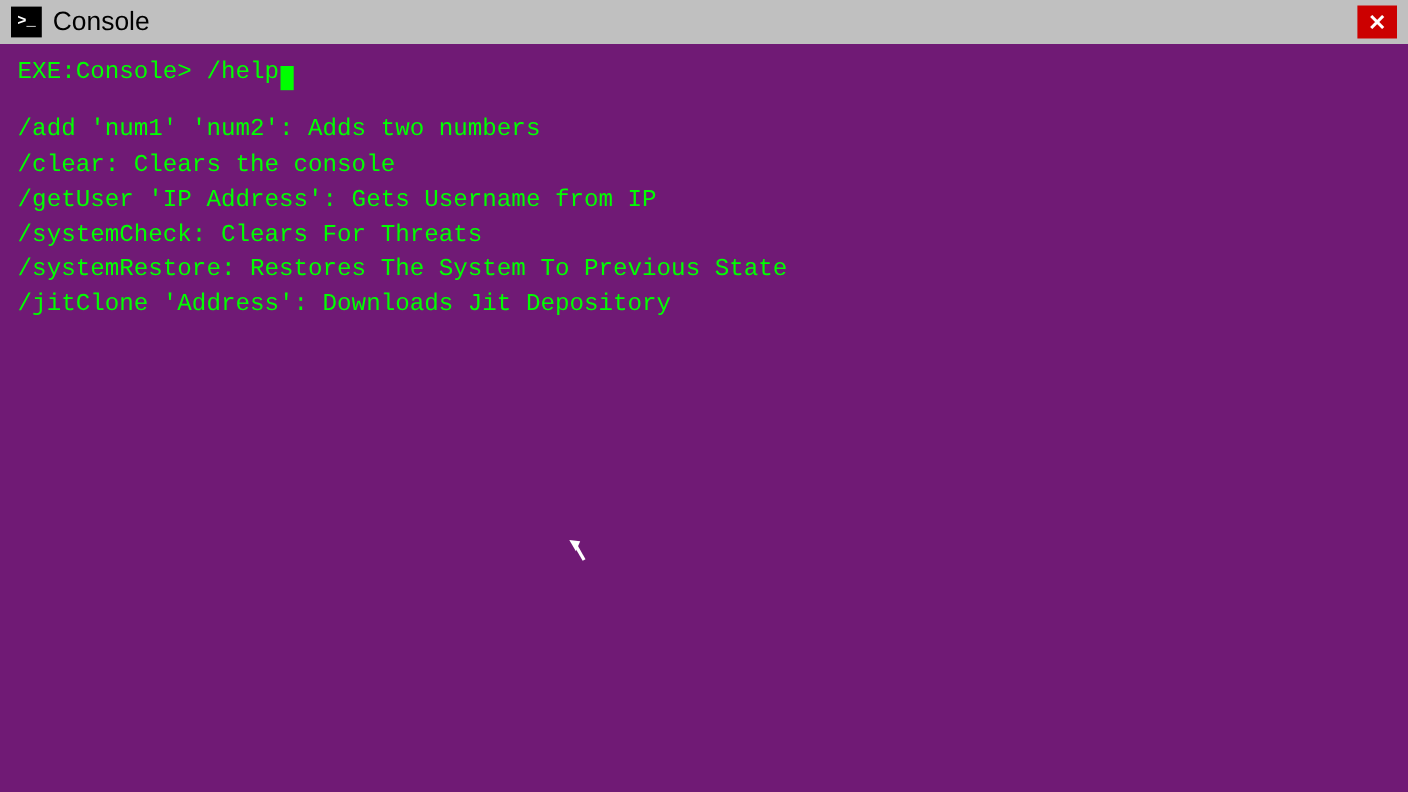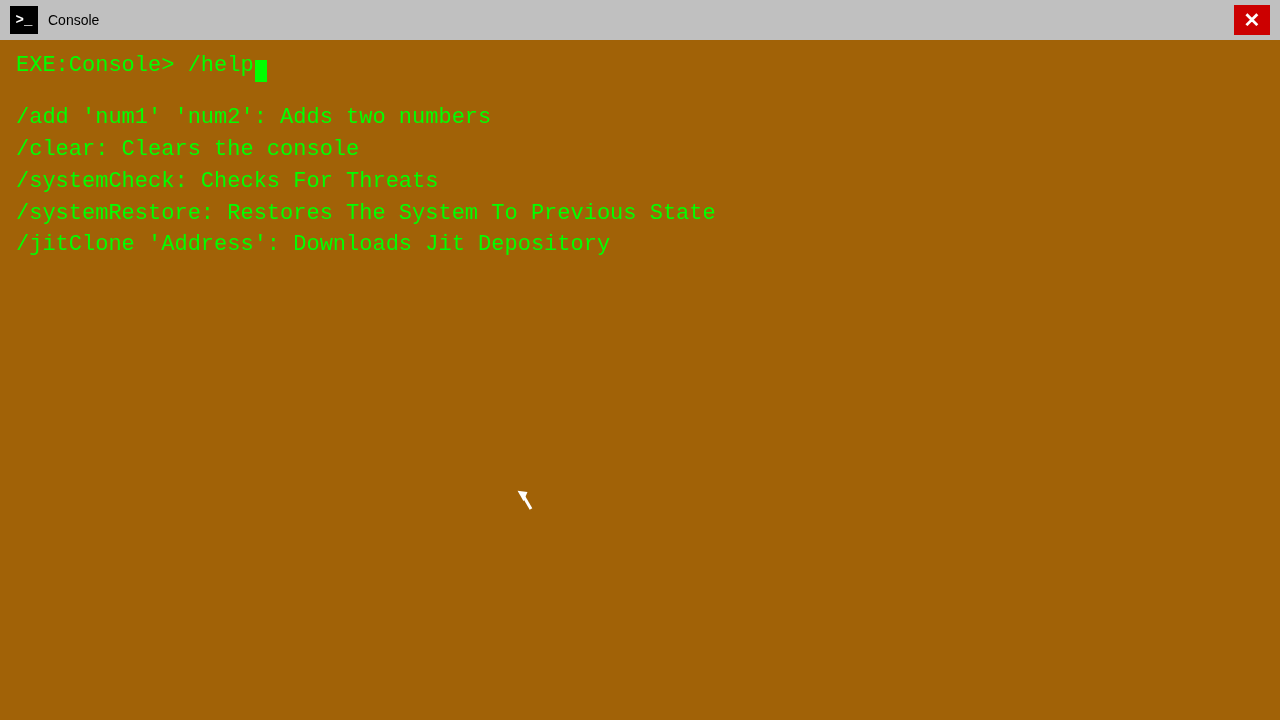--- a/index.html
+++ b/index.html
@@ -47,21 +47,21 @@
       display: flex;
       align-items: center;
       justify-content: center;
       color: #fff;
       font-size: 14px;
       font-family: 'Courier New', monospace;
       font-weight: bold;
     }
 
     .title-text {
-      font-size: 14px;
+      font-size: 24px;
       font-weight: normal;
       color: #000;
       font-family: Arial, sans-serif;
     }
 
     .close-button {
       width: 36px;
       height: 30px;
       background: #cc0000;
       border: none;
@@ -69,21 +69,21 @@
       display: flex;
       align-items: center;
       justify-content: center;
       font-size: 20px;
       font-weight: bold;
       color: #fff;
     }
 
     .console-body {
       flex: 1;
-      background: #a16207;
+      background: #701a75;
       padding: 10px 16px;
       color: #00ff00;
       font-size: 22px;
       font-family: 'Courier New', Courier, monospace;
       line-height: 1.45;
       overflow: hidden;
       position: relative;
     }
 
     .prompt-line {
@@ -154,19 +154,20 @@
     <button class="close-button">✕</button>
   </div>
 
   <div class="console-body">
     <div class="prompt-line">
       <span>EXE:Console&gt; /help</span><span class="cursor"></span>
     </div>
     <div class="help-lines">
     <div class="help-line">/add 'num1' 'num2': Adds two numbers</div>
         <div class="help-line">/clear: Clears the console</div>
-        <div class="help-line">/systemCheck: Checks For Threats</div>
+        <div class="help-line">/getUser 'IP Address': Gets Username from IP</div>
+        <div class="help-line">/systemCheck: Clears For Threats</div>
         <div class="help-line">/systemRestore: Restores The System To Previous State</div>
         <div class="help-line">/jitClone 'Address': Downloads Jit Depository</div>
       </div>
     <div class="mouse-cursor"></div>
   </div>
 </div>
 
 </body></html>

